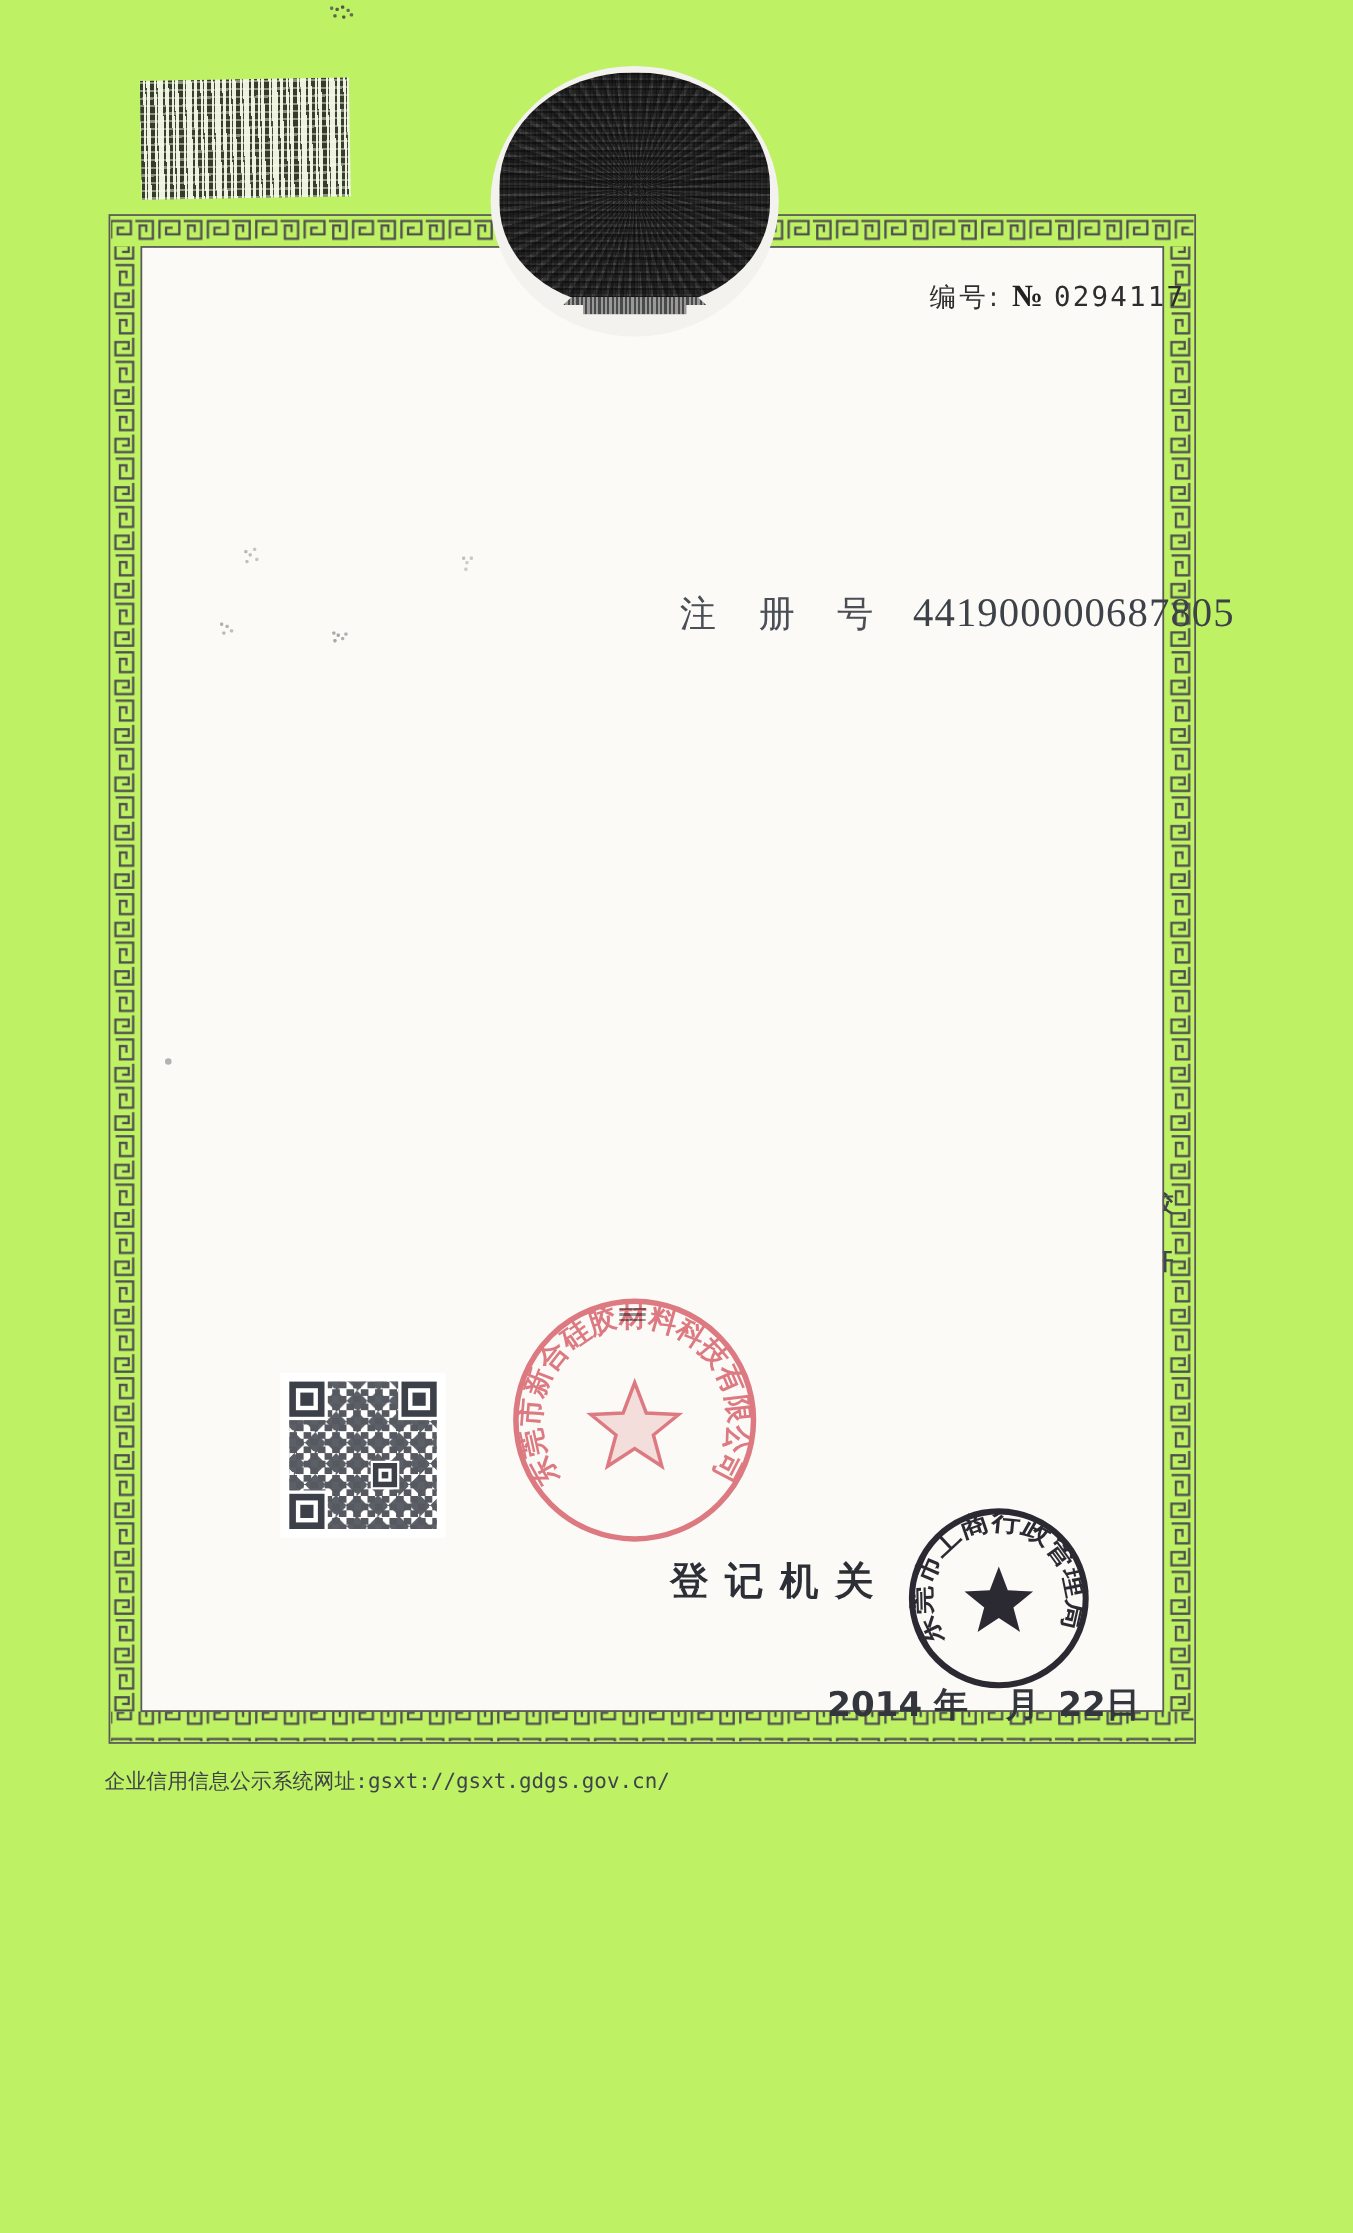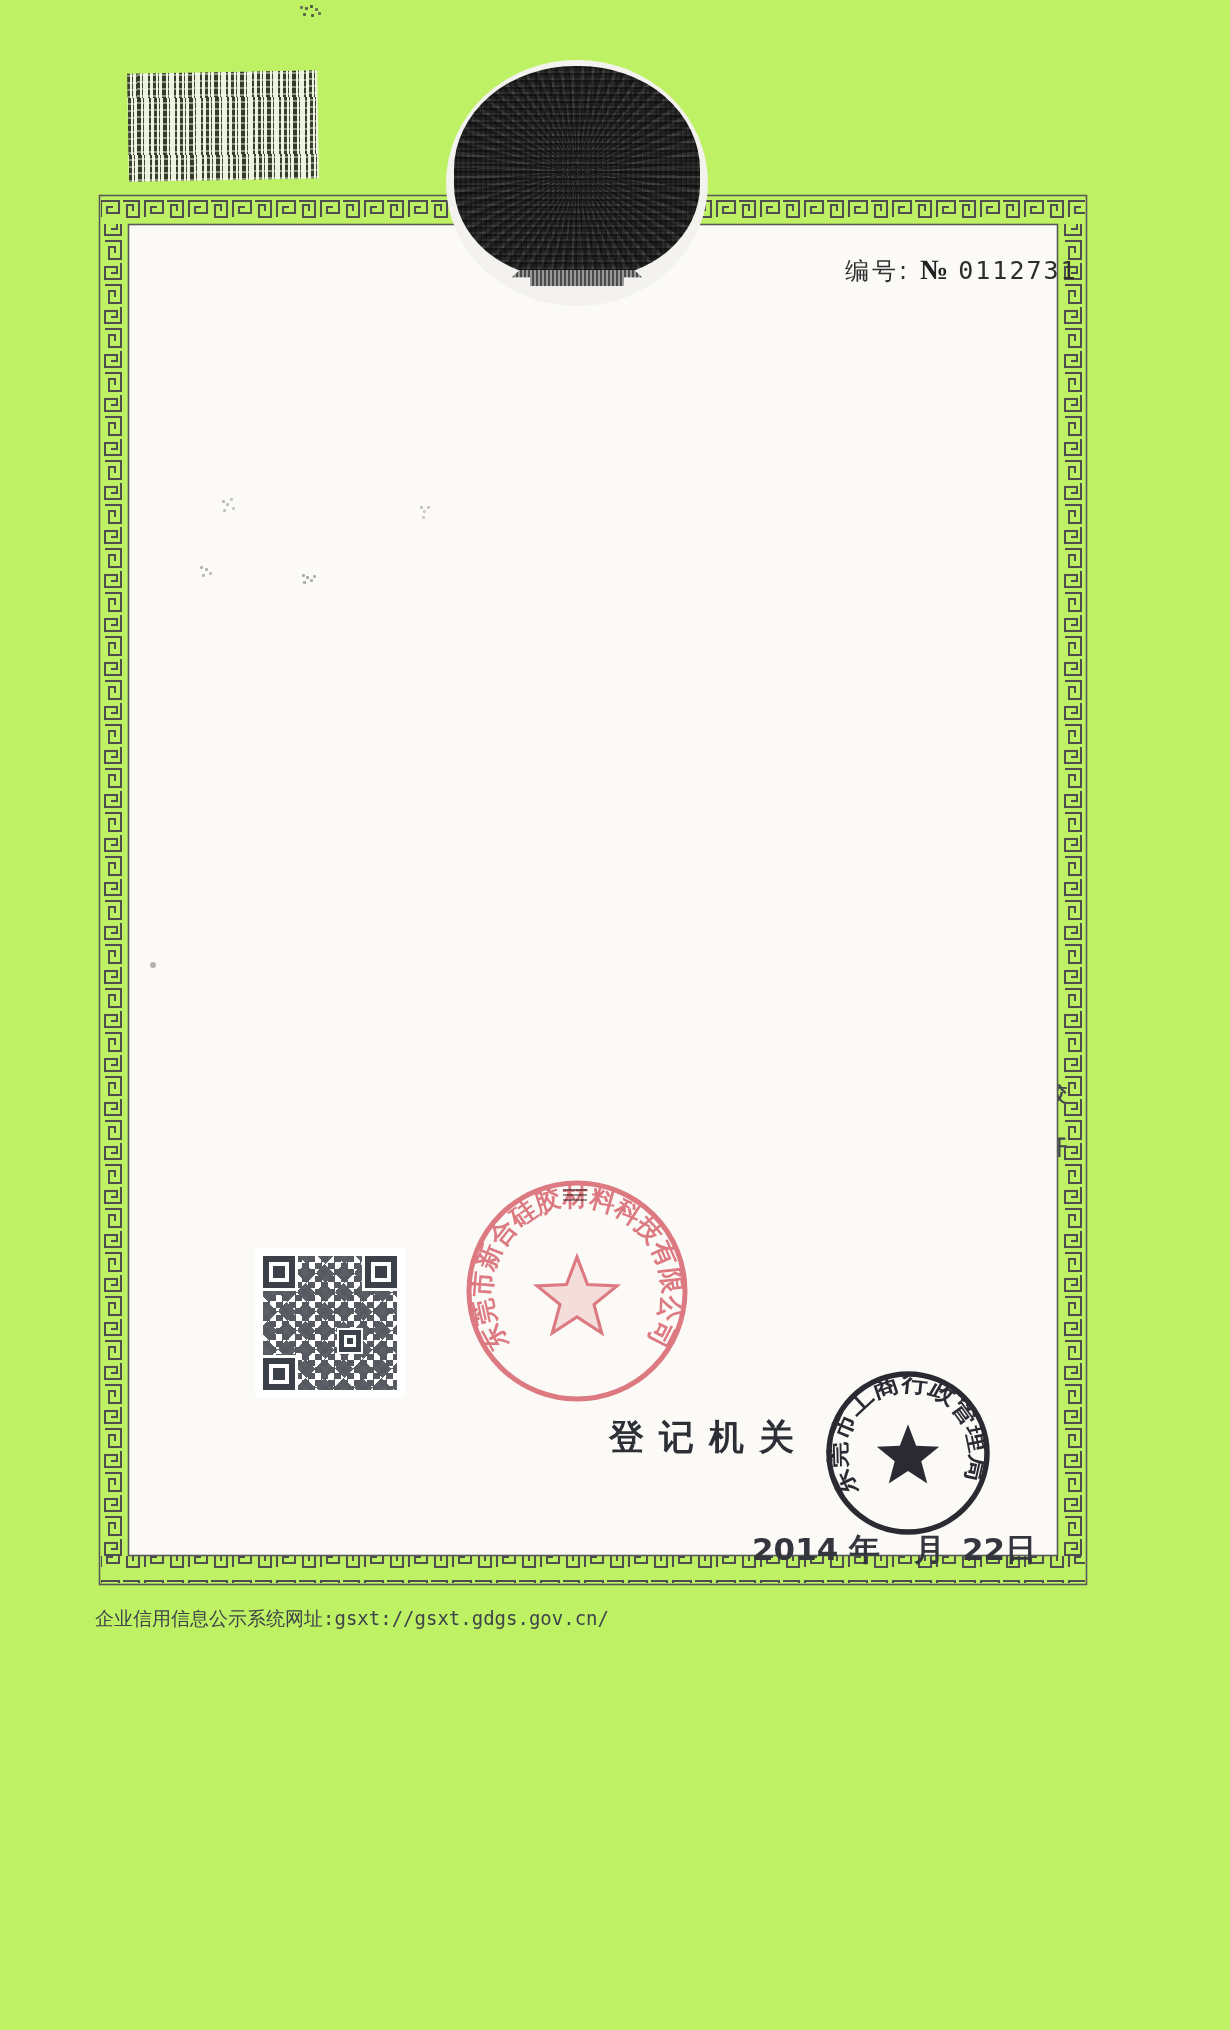--- a/index.html
+++ b/index.html
@@ -115,24 +115,28 @@
   </svg>
 
   <div class="abs emblem-back">
     <div class="emblem"></div>
     <div class="emblem-base"></div>
   </div>
 
   <div class="abs serial">
     <span class="lab">编号:</span>
     <span class="sym">№</span>
-    <span class="num">0112731</span>
-  </div>
-
-
+    <span class="num">0294117</span>
+  </div>
+
+
+  <div class="abs regno">
+    <span class="lab">注 册 号</span>
+    <span class="num">441900000687805</span>
+  </div>
 
   <div class="row">
     <div class="flabel" style="top:618px">名称</div>
     <div class="fvalue" style="top:622px;font-size:30px">东莞市新合硅胶材料科技有限公司</div>
   </div>
   <div class="row">
     <div class="flabel" style="top:686px">类型</div>
     <div class="fvalue" style="top:690px">有限责任公司(自然人投资或控股)</div>
   </div>
   <div class="row">

